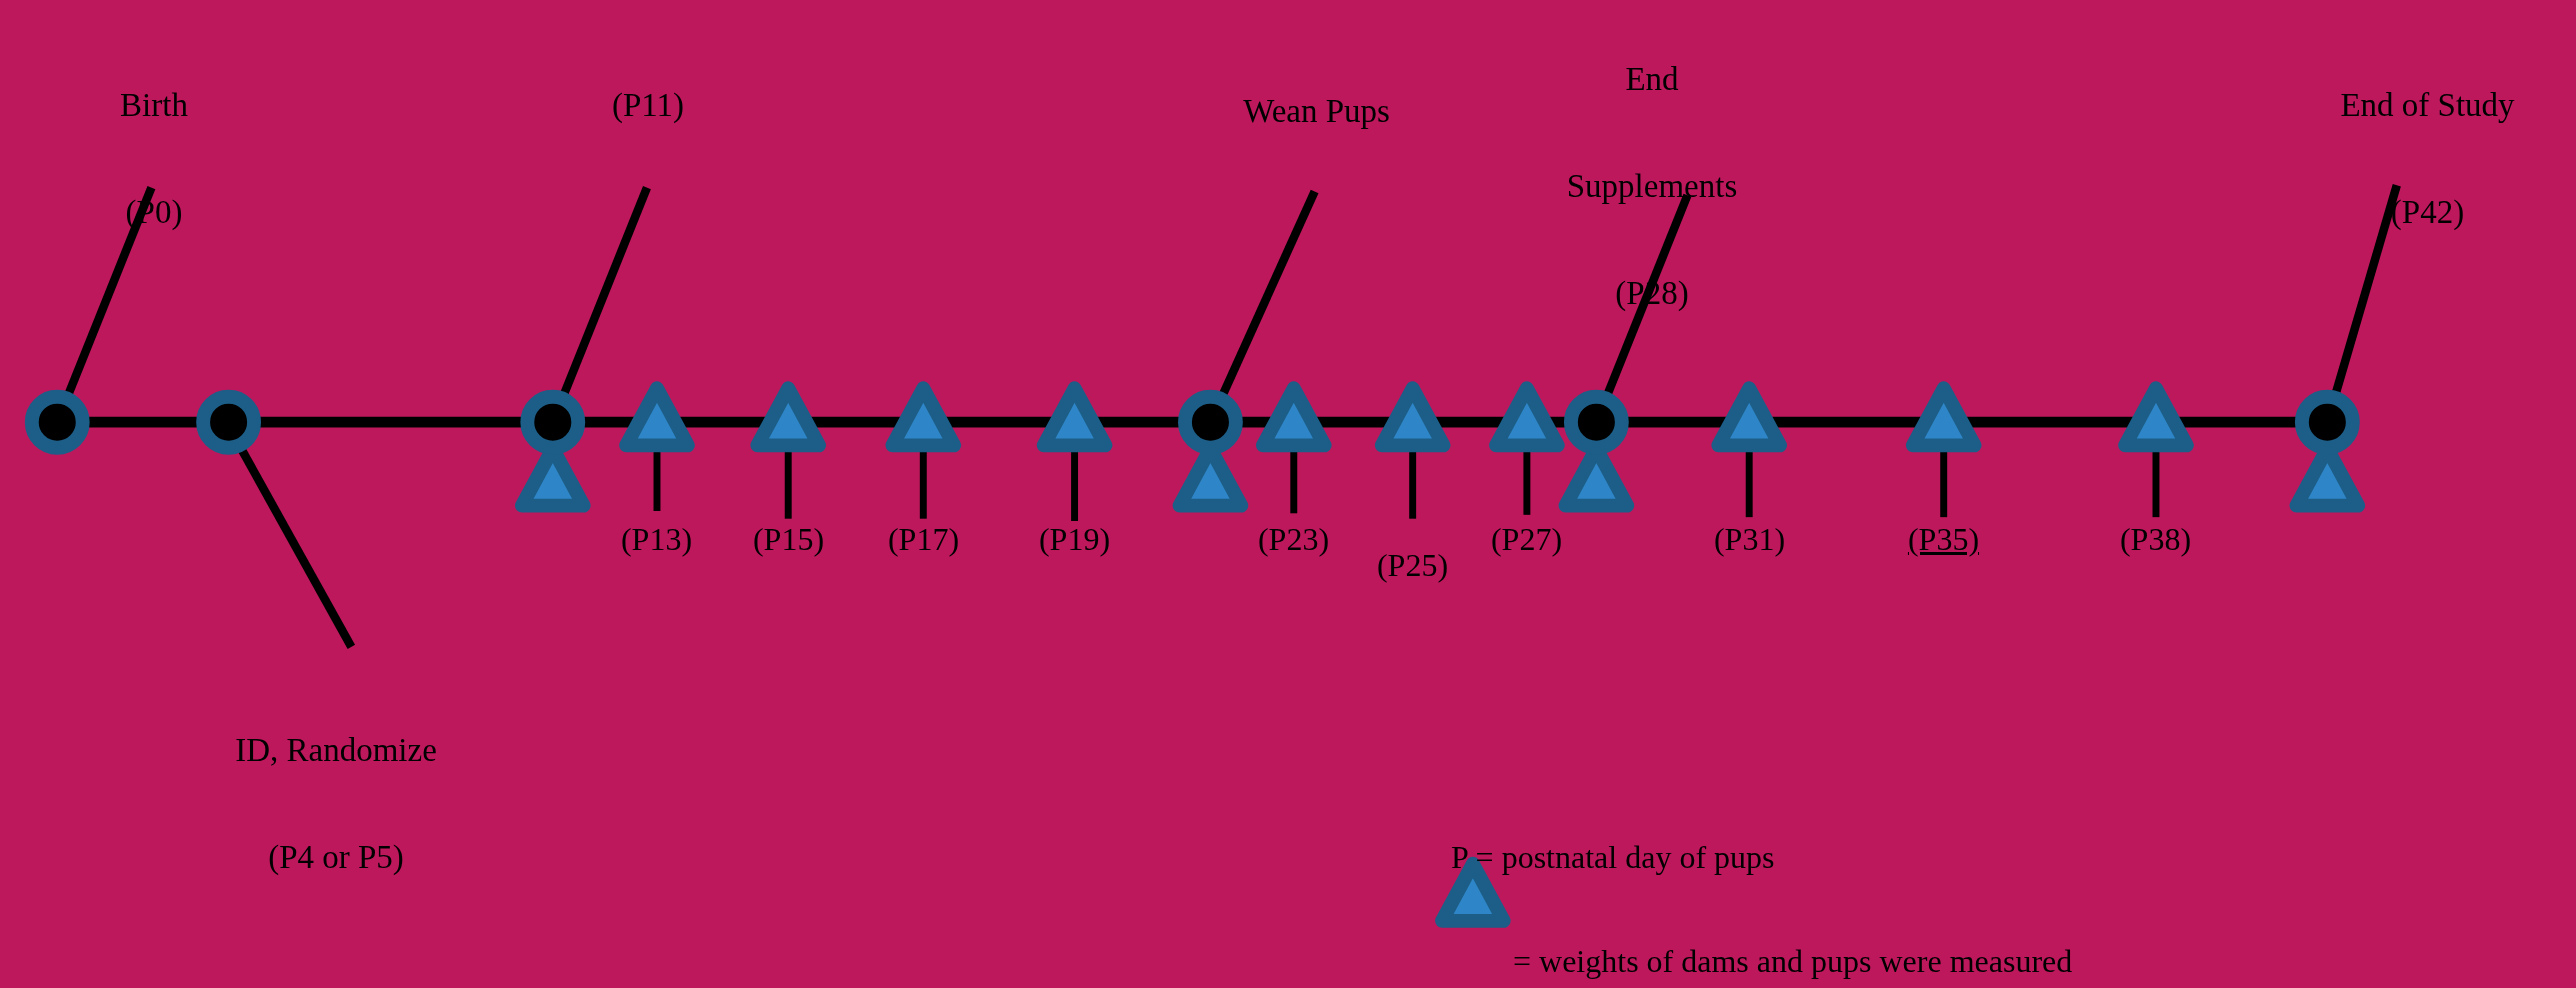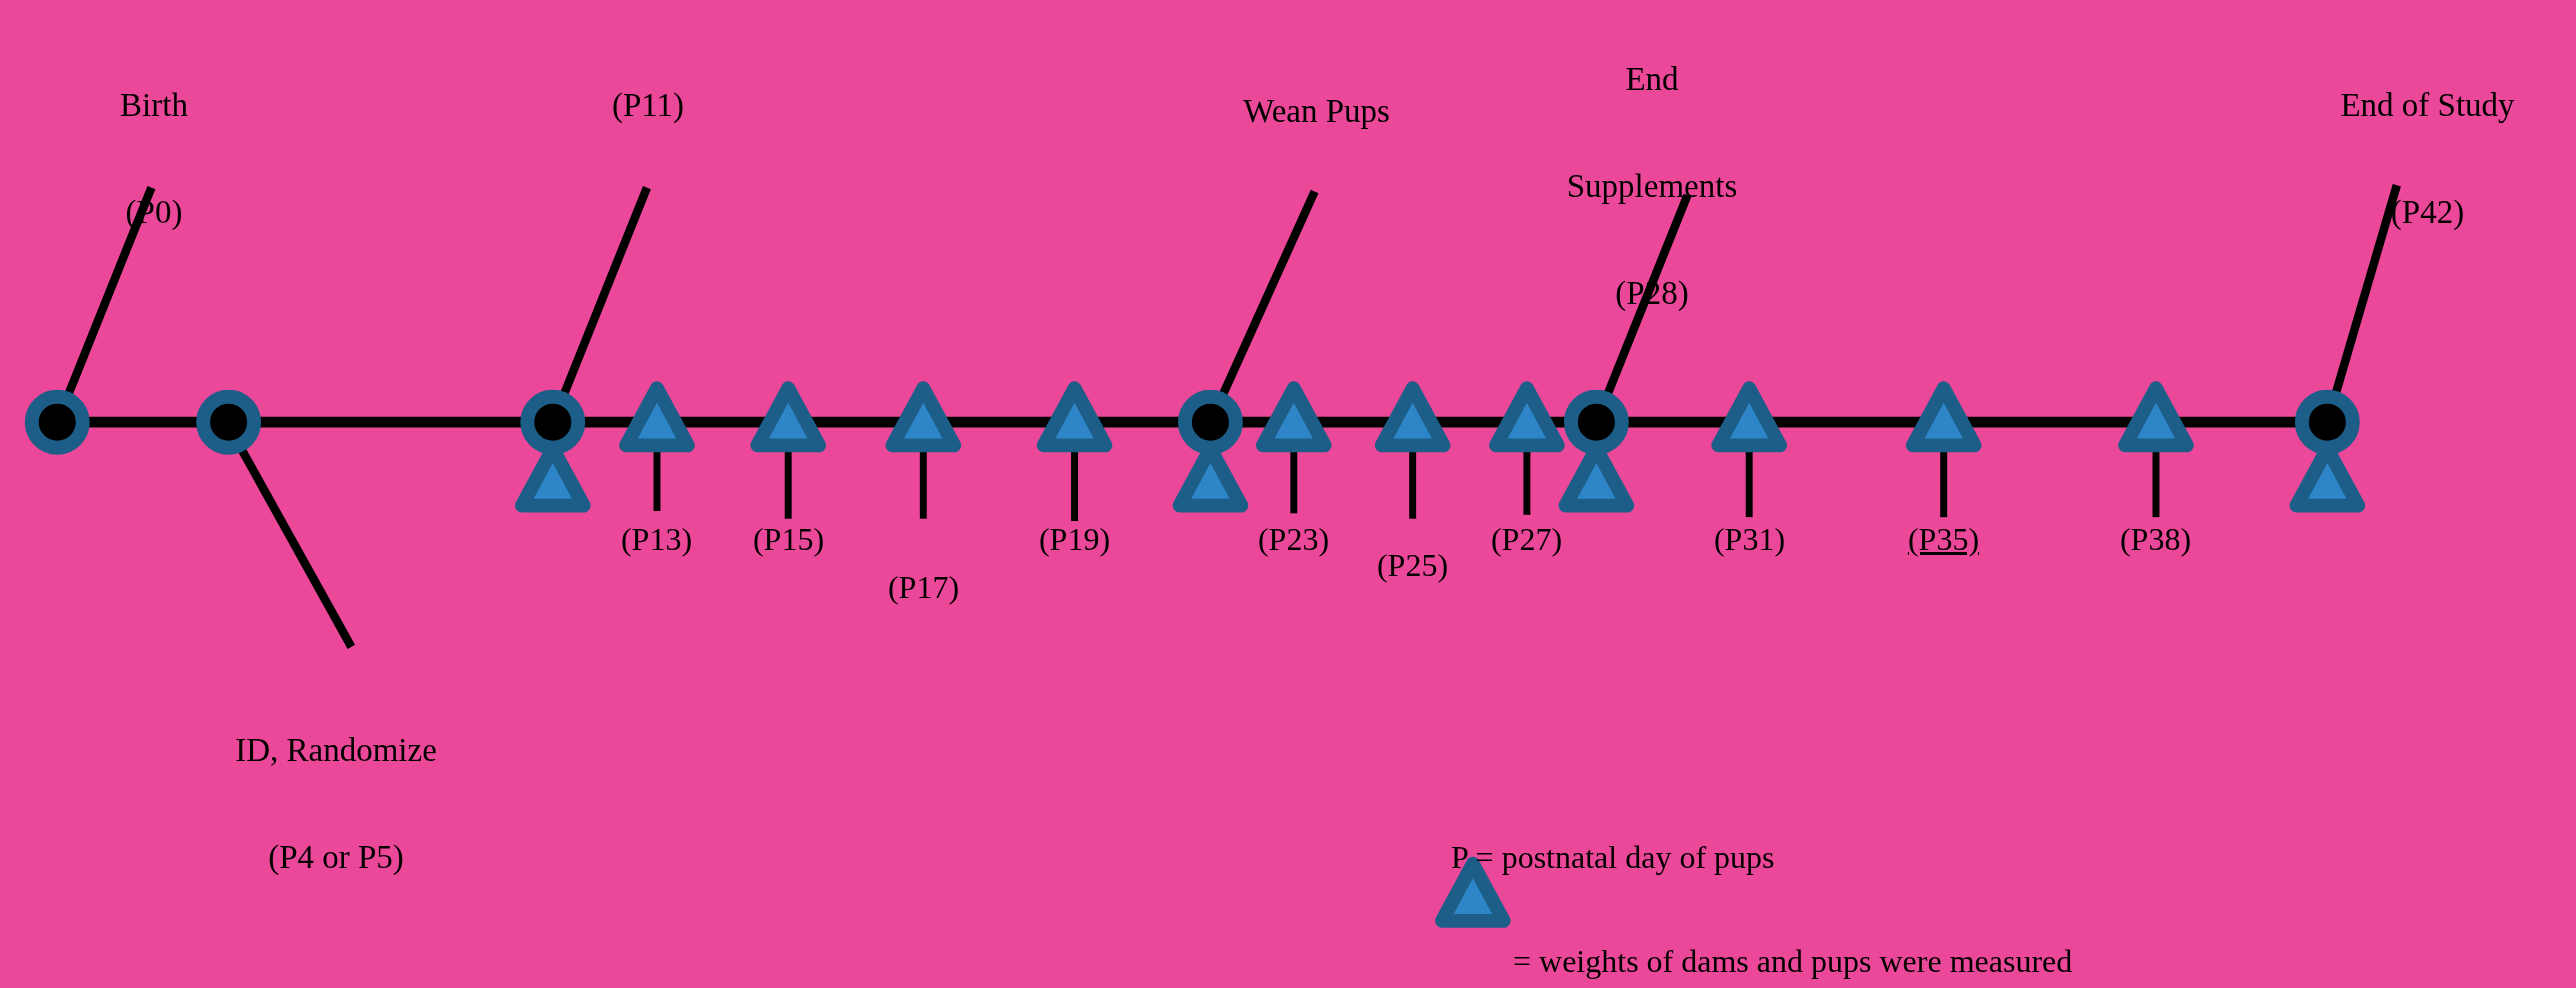--- a/index.html
+++ b/index.html
@@ -4,21 +4,21 @@
 <style>
   html, body {
     margin: 0;
     padding: 0;
     background: #ffffff;
   }
   #stage {
     position: relative;
     width: 2576px;
     height: 988px;
-    background: #ec4899;
+    background: #be185d;
     font-family: "Liberation Serif", "DejaVu Serif", serif;
     overflow: hidden;
   }
   #diagram-svg {
     position: absolute;
     left: 0;
     top: 0;
     width: 2576px;
     height: 988px;
   }
@@ -125,21 +125,21 @@
     <div>(P42)</div>
   </div>
 
   <div class="lbl event-label" style="left:166px; top:662px; width:340px;">
     <div>ID, Randomize</div>
     <div>(P4 or P5)</div>
   </div>
 
   <div class="lbl day-label" style="left:591px; top:522px; width:131px;">(P13)</div>
   <div class="lbl day-label" style="left:723px; top:522px; width:131px;">(P15)</div>
-  <div class="lbl day-label" style="left:858px; top:522px; width:131px;margin-top:48px;">(P17)</div>
+  <div class="lbl day-label" style="left:858px; top:522px; width:131px;">(P17)</div>
   <div class="lbl day-label" style="left:1009px; top:522px; width:131px;">(P19)</div>
   <div class="lbl day-label" style="left:1228px; top:522px; width:131px;">(P23)</div>
   <div class="lbl day-label" style="left:1347px; top:548px; width:131px;">(P25)</div>
   <div class="lbl day-label" style="left:1461px; top:522px; width:131px;">(P27)</div>
   <div class="lbl day-label" style="left:1684px; top:522px; width:131px;">(P31)</div>
   <div class="lbl day-label" style="left:1878px; top:522px; width:131px;text-decoration:underline;">(P35)</div>
   <div class="lbl day-label" style="left:2090px; top:522px; width:131px;">(P38)</div>
 
   <div class="lbl legend-text" style="left:1451px; top:840px;">P = postnatal day of pups</div>
   <div class="lbl legend-text" style="left:1513px; top:916px;margin-top:28px;">= weights of dams and pups were measured</div>

